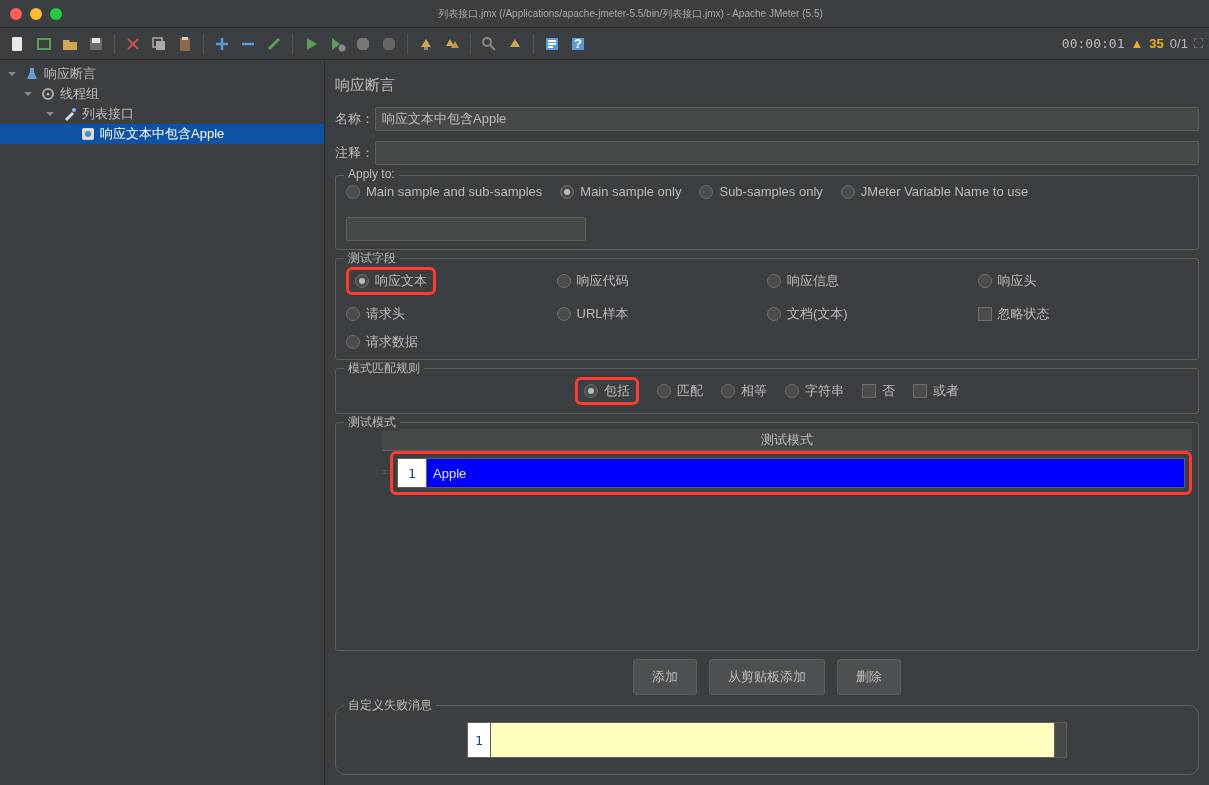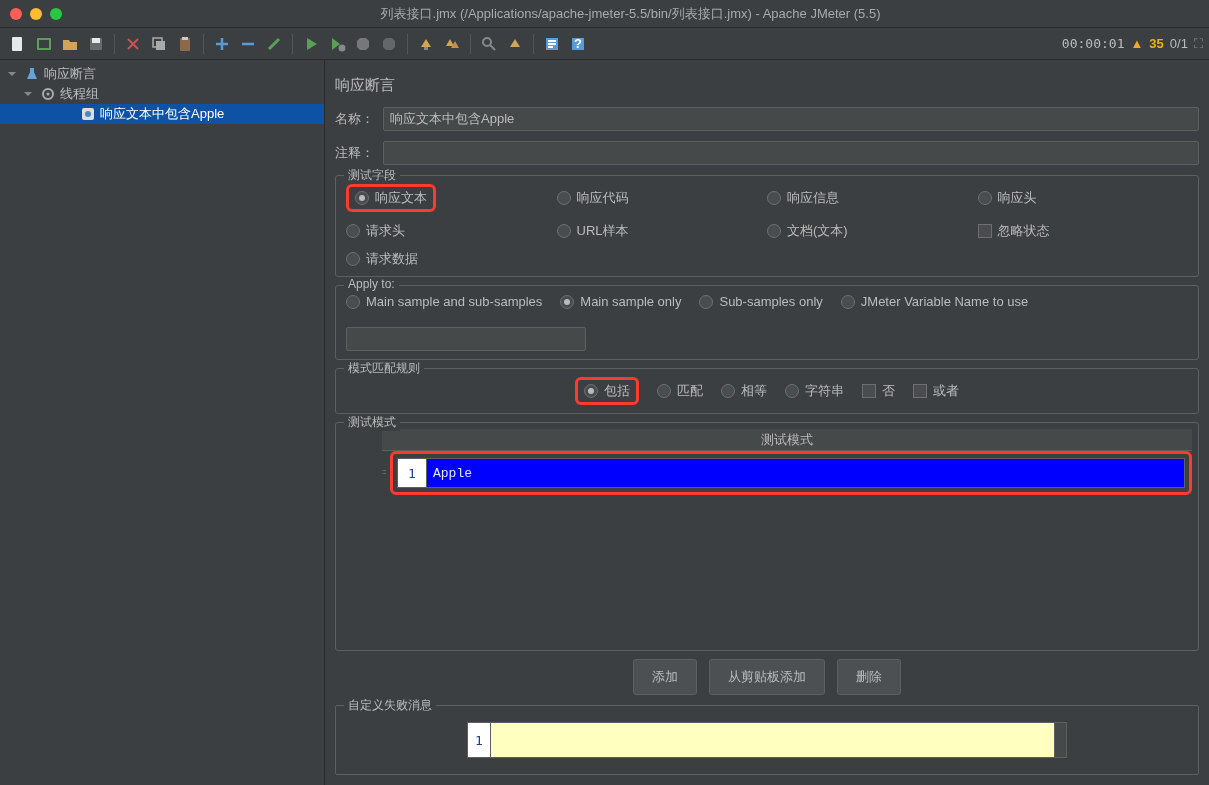--- a/index.html
+++ b/index.html
@@ -5,21 +5,21 @@
 * { box-sizing: border-box; margin: 0; padding: 0; font-family: -apple-system, "Helvetica Neue", Arial, sans-serif; font-size: 13px; }
 body { background: #3c3f41; color: #bbbbbb; width: 1209px; height: 785px; overflow: hidden; }
 
 
 .titlebar { height: 28px; background: #3c3f41; display: flex; align-items: center; padding: 0 10px; border-top-left-radius: 8px; border-top-right-radius: 8px; border-bottom: 1px solid #2b2b2b; }
 .traffic { display: flex; gap: 8px; }
 .traffic span { width: 12px; height: 12px; border-radius: 50%; display: block; }
 .tl-close { background: #ff5f57; }
 .tl-min { background: #febc2e; }
 .tl-max { background: #28c840; }
-.title { flex: 1; text-align: center; color: #a9a9a9; font-size: 13px; }
+.title { flex: 1; text-align: center; color: #a9a9a9; font-size: 10px; }
 
 
 .toolbar { height: 32px; background: #3c3f41; display: flex; align-items: center; padding: 0 6px; border-bottom: 1px solid #2b2b2b; gap: 2px; }
 .tbtn { width: 24px; height: 24px; display: flex; align-items: center; justify-content: center; border-radius: 3px; }
 .tbtn svg { width: 18px; height: 18px; }
 .tdiv { width: 1px; height: 20px; background: #555; margin: 0 4px; }
 .toolbar-right { margin-left: auto; display: flex; align-items: center; gap: 6px; }
 .timer { color: #bbb; font-family: monospace; text-align: center; }
 .warn-ico { color: #f0a732; }
 .errcount { color: #eab308; font-weight: bold; }
@@ -35,21 +35,21 @@
 .tree-toggle { width: 12px; height: 12px; display: inline-flex; align-items: center; justify-content: center; margin-right: 2px; }
 .tree-icon { width: 16px; height: 16px; display: inline-flex; align-items: center; justify-content: center; margin: 0 4px; }
 .tree-label { font-size: 13px; }
 .indent { display: inline-block; }
 
 .chev { fill: #888; }
 
 
 .panel { flex: 1; background: #3c3f41; padding: 16px 10px 10px 10px; overflow: hidden; display: flex; flex-direction: column; }
 .panel h2 { color: #bbbbbb; font-size: 15px; font-weight: normal; margin-bottom: 12px; }
-.form-row { display: flex; align-items: center; margin-bottom: 10px; gap: 8px; }
+.form-row { display: flex; align-items: center; margin-bottom: 10px; }
 .form-row label { color: #bbb; min-width: 40px; }
 .form-row input[type=text] { flex: 1; height: 24px; background: #45494a; border: 1px solid #5e6060; color: #bbb; padding: 0 6px; border-radius: 2px; }
 
 
 .fs { border: 1px solid #5e6060; border-radius: 3px; padding: 8px 10px; margin-bottom: 8px; position: relative; }
 .fs-title { position: absolute; top: -9px; left: 8px; background: #3c3f41; padding: 0 4px; color: #bbb; font-size: 12px; }
 .radio-row { display: flex; align-items: center; gap: 18px; flex-wrap: wrap; }
 .radio-grid { display: grid; grid-template-columns: repeat(4, 1fr); row-gap: 10px; }
 .radio-item { display: flex; align-items: center; gap: 6px; }
 .radio { width: 14px; height: 14px; border: 1px solid #6e6e6e; border-radius: 50%; display: inline-flex; align-items: center; justify-content: center; background: #4a4d4f; }
@@ -64,27 +64,27 @@
 
 .pattern-section { flex: 1; display: flex; flex-direction: column; border: 1px solid #5e6060; border-radius: 3px; margin-bottom: 8px; position: relative; padding-left: 40px; }
 .pattern-title { position: absolute; top: -9px; left: 8px; background: #3c3f41; padding: 0 4px; color: #bbb; font-size: 12px; }
 .thead { height: 22px; background: #45494a; display: flex; align-items: center; justify-content: center; color: #bbb; border-bottom: 1px solid #5e6060; margin: 6px 6px 0 6px; }
 .tbl-wrap { display: flex; margin: 0 6px; }
 .tbl-gutter { width: 8px; }
 .gutter-dots { margin-top: 16px; color: #888; font-size: 8px; letter-spacing: -1px; }
 .tbl-rowwrap { flex: 1; }
 .data-row { display: flex; height: 30px; }
 .data-row .num { width: 30px; background: #fff; color: #1a3f8c; display: flex; align-items: center; justify-content: center; font-family: monospace; border: 1px solid #5e6060; }
-.data-row .val { flex: 1; background: #0000ff; color: #e5e5e5; display: flex; align-items: center; padding: 0 6px; font-family: Liberation Mono, monospace; border: 1px solid #5e6060; border-left: none; }
+.data-row .val { flex: 1; background: #0000ff; color: #e5e5e5; display: flex; align-items: center; padding: 0 6px; font-family: Liberation Sans, sans-serif; border: 1px solid #5e6060; border-left: none; }
 .tbl-filler { flex: 1; }
 
 .pattern-btns { display: flex; justify-content: center; gap: 12px; margin-bottom: 10px; }
 button.flat { background: #4c5052; border: 1px solid #5e6060; color: #bbb; height: 36px; padding: 0 18px; border-radius: 3px; }
 
-.fail-section { height: 70px; border: 1px solid #5e6060; border-radius: 2px; position: relative; display: flex; align-items: center; justify-content: center; text-align: center; }
+.fail-section { height: 70px; border: 1px solid #5e6060; border-radius: 10px; position: relative; display: flex; align-items: center; justify-content: center; text-align: center; }
 .fail-title { position: absolute; top: -9px; left: 8px; background: #3c3f41; padding: 0 4px; color: #bbb; font-size: 12px; }
 .fail-tbl { display: flex; height: 36px; width: 600px; margin: 0 auto; }
 .fail-tbl .num { width: 24px; background: #fff; color: #1a3f8c; display: flex; align-items: center; justify-content: center; font-family: monospace; border: 1px solid #5e6060; }
 .fail-tbl .cell1 { flex: 1; background: #ffffbf; border: 1px solid #5e6060; border-left: none; }
 .fail-tbl .cell2 { width: 12px; background: #45494a; border: 1px solid #5e6060; border-left: none; }
 
 .apply-input { width: 240px; height: 24px; background: #45494a; border: 1px solid #5e6060; border-radius: 2px; }
 </style>
 </head>
 <body>
@@ -251,20 +251,35 @@
           </svg>
         </span>
       <span class="tree-icon">
           <svg viewBox="0 0 16 16">
             <circle cx="8" cy="8" r="5" fill="none" stroke="#aaa" stroke-width="2"></circle>
             <circle cx="8" cy="8" r="1.5" fill="#aaa"></circle>
           </svg>
         </span>
       <span class="tree-label">线程组</span>
     </div>
+    <div class="tree-row">
+      <span class="indent" style="width:44px"></span>
+      <span class="tree-toggle">
+          <svg width="10" height="10" viewBox="0 0 10 10">
+            <path class="chev" d="M1 3l4 4 4-4z"></path>
+          </svg>
+        </span>
+      <span class="tree-icon">
+          <svg viewBox="0 0 16 16">
+            <path d="M3 13l7-7 2 2-7 7z" fill="#ddd"></path>
+            <circle cx="12" cy="4" r="2" fill="#8ab4f8"></circle>
+          </svg>
+        </span>
+      <span class="tree-label">列表接口</span>
+    </div>
     <div class="tree-row selected">
       <span class="indent" style="width:76px"></span>
       <span class="tree-icon">
           <svg viewBox="0 0 16 16">
             <rect x="2" y="2" width="12" height="12" fill="#ddd" rx="2"></rect>
             <circle cx="8" cy="8" r="3" fill="#4a88c7"></circle>
           </svg>
         </span>
       <span class="tree-label">响应文本中包含Apple</span>
     </div>
@@ -276,20 +291,43 @@
     <div class="form-row">
       <label>名称：</label>
       <input type="text" value="响应文本中包含Apple" style="">
     </div>
     <div class="form-row">
       <label>注释：</label>
       <input type="text" value="" style="">
     </div>
 
     <div class="fs">
+      <div class="fs-title">Apply to:</div>
+      <div class="radio-row">
+        <div class="radio-item">
+            <span class="radio"></span>
+            <span>Main sample and sub-samples</span>
+          </div>
+        <div class="radio-item">
+            <span class="radio on"></span>
+            <span>Main sample only</span>
+          </div>
+        <div class="radio-item">
+            <span class="radio"></span>
+            <span>Sub-samples only</span>
+          </div>
+        <div class="radio-item">
+            <span class="radio"></span>
+            <span>JMeter Variable Name to use</span>
+          </div>
+        <span class="apply-input"></span>
+      </div>
+    </div>
+
+    <div class="fs">
       <div class="fs-title">测试字段</div>
       <div class="radio-grid">
         <div class="radio-item hl" style="width:fit-content">
             <span class="radio on"></span>
             <span>响应文本</span>
           </div>
         <div class="radio-item">
             <span class="radio"></span>
             <span>响应代码</span>
           </div>
@@ -314,43 +352,20 @@
             <span>文档(文本)</span>
           </div>
         <div class="chkrow">
             <span class="chk"></span>
             <span>忽略状态</span>
           </div>
         <div class="radio-item">
             <span class="radio"></span>
             <span>请求数据</span>
           </div>
-      </div>
-    </div>
-
-    <div class="fs">
-      <div class="fs-title">Apply to:</div>
-      <div class="radio-row">
-        <div class="radio-item">
-            <span class="radio"></span>
-            <span>Main sample and sub-samples</span>
-          </div>
-        <div class="radio-item">
-            <span class="radio on"></span>
-            <span>Main sample only</span>
-          </div>
-        <div class="radio-item">
-            <span class="radio"></span>
-            <span>Sub-samples only</span>
-          </div>
-        <div class="radio-item">
-            <span class="radio"></span>
-            <span>JMeter Variable Name to use</span>
-          </div>
-        <span class="apply-input"></span>
       </div>
     </div>
 
     <div class="fs">
       <div class="fs-title">模式匹配规则</div>
       <div class="radio-row" style="justify-content:center;text-align:right;">
         <div class="radio-item hl">
             <span class="radio on"></span>
             <span>包括</span>
           </div>

